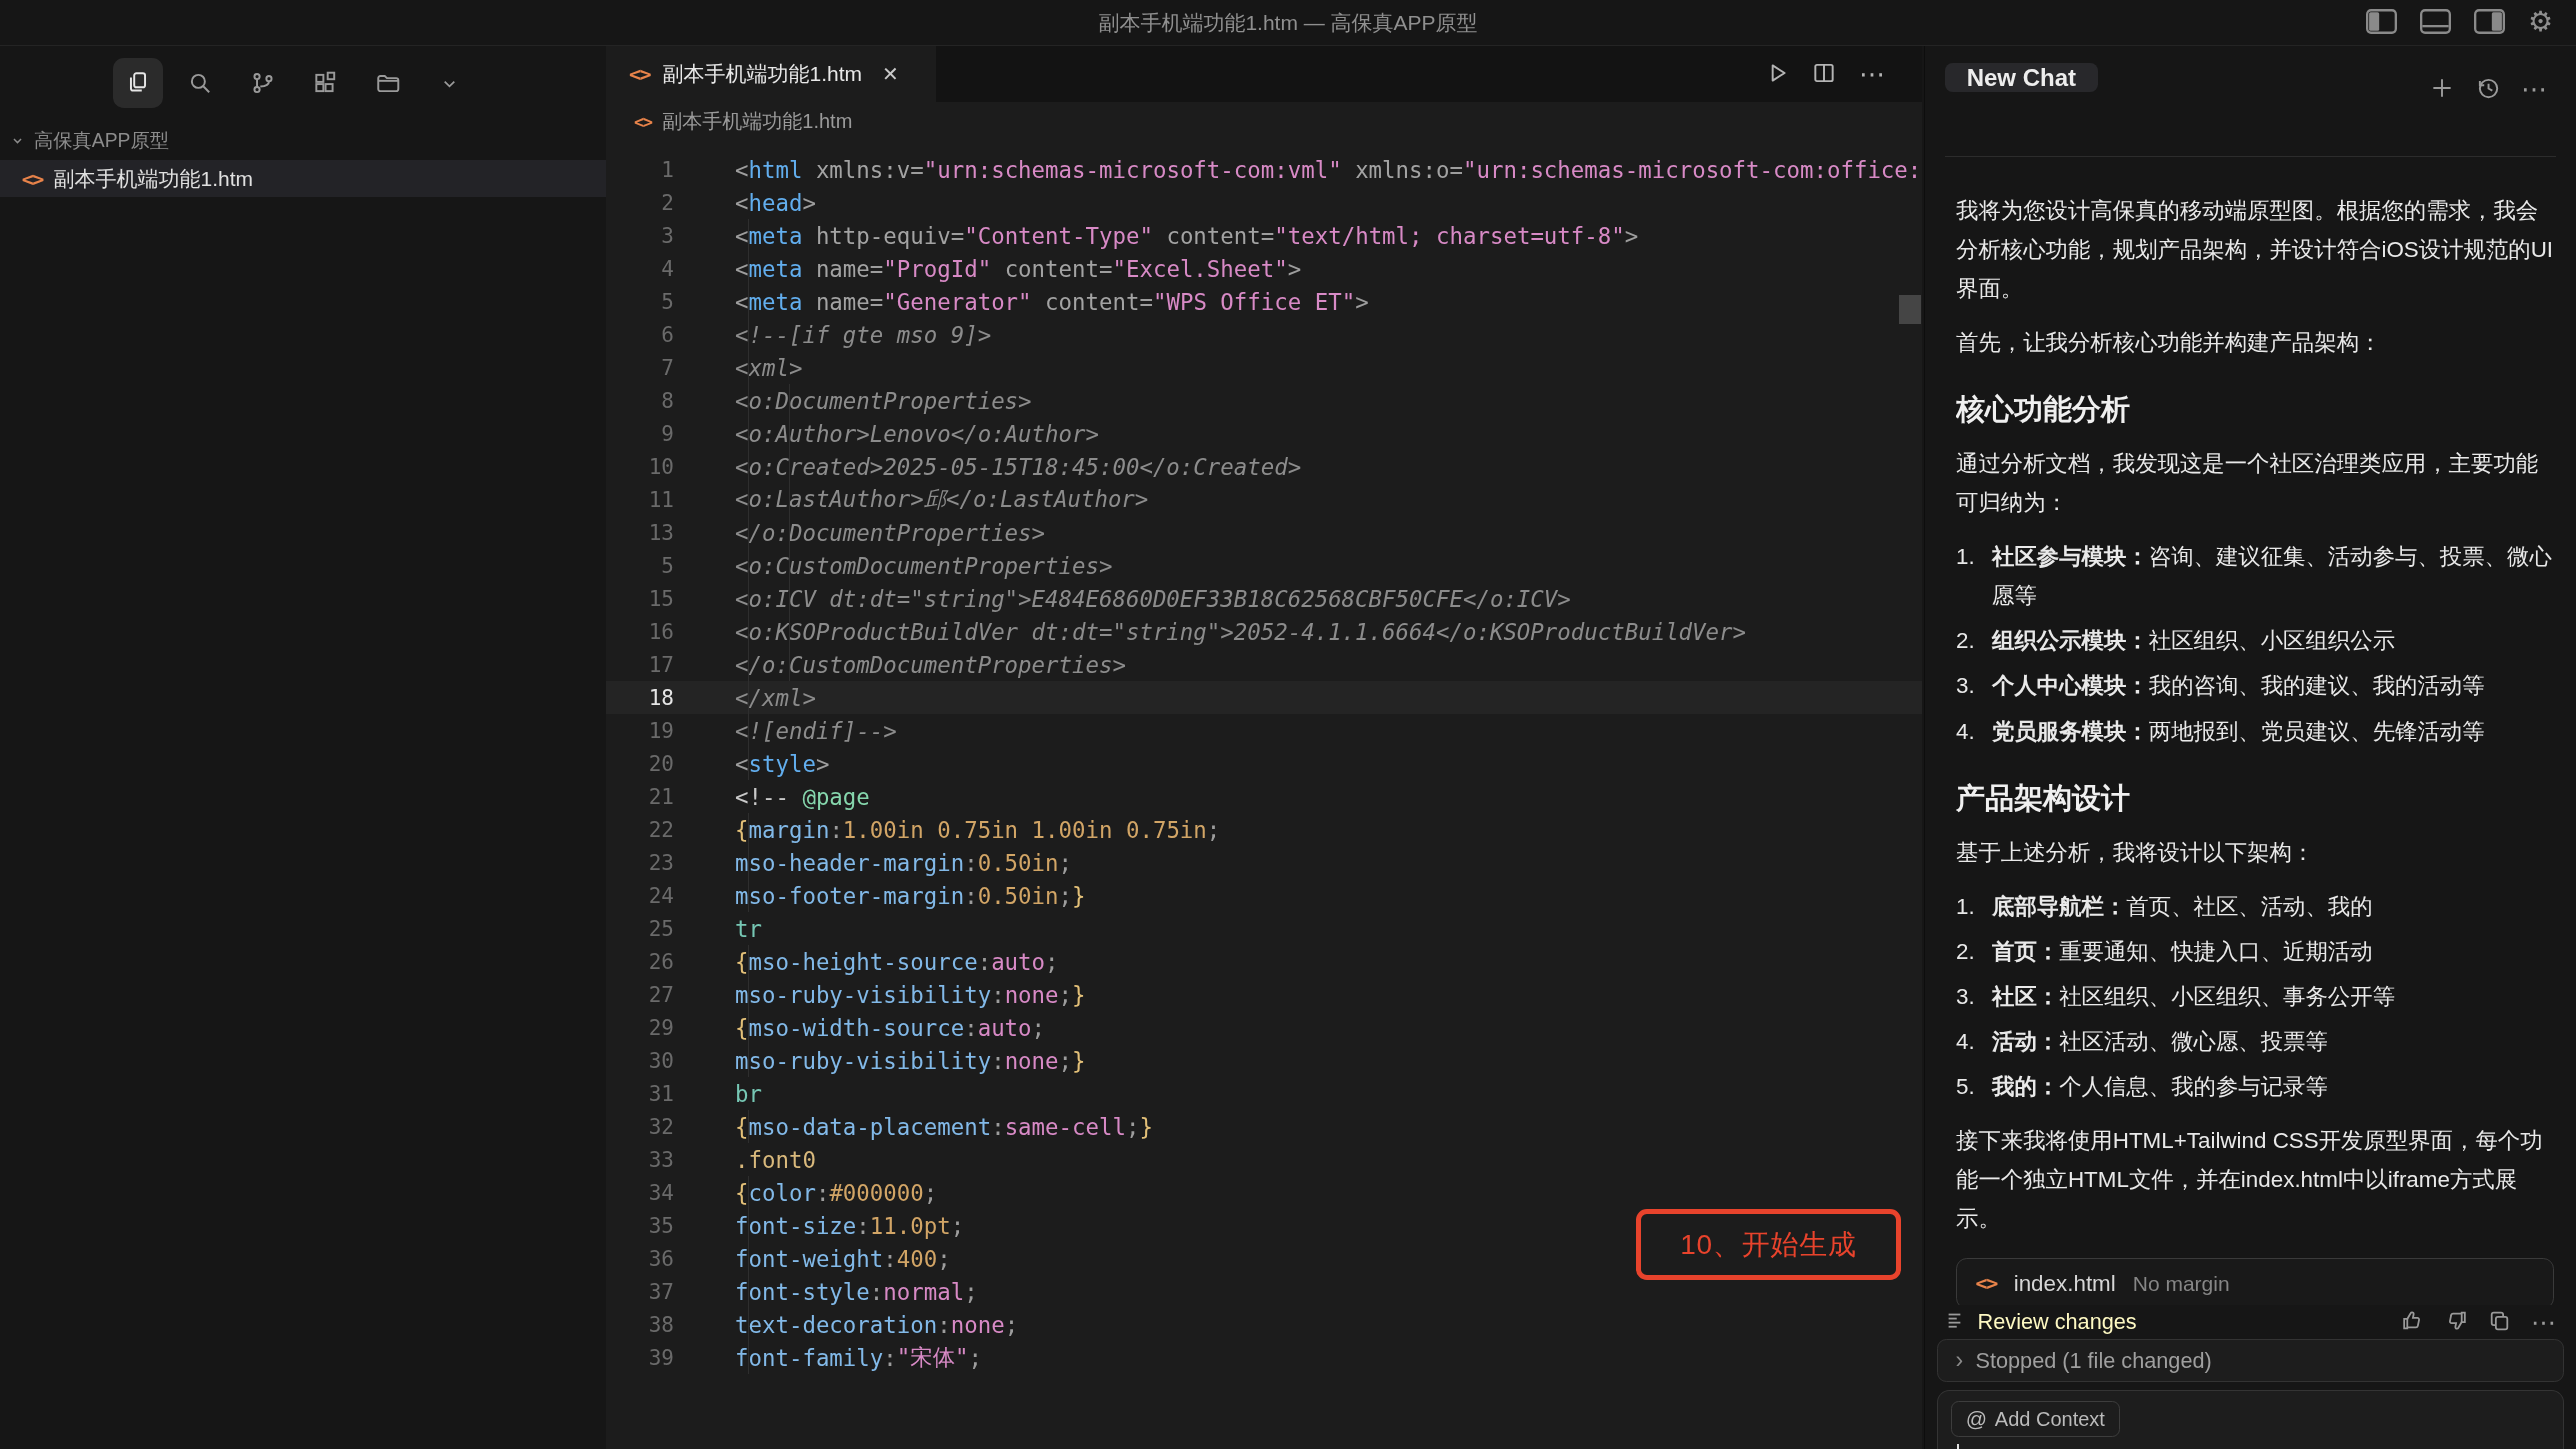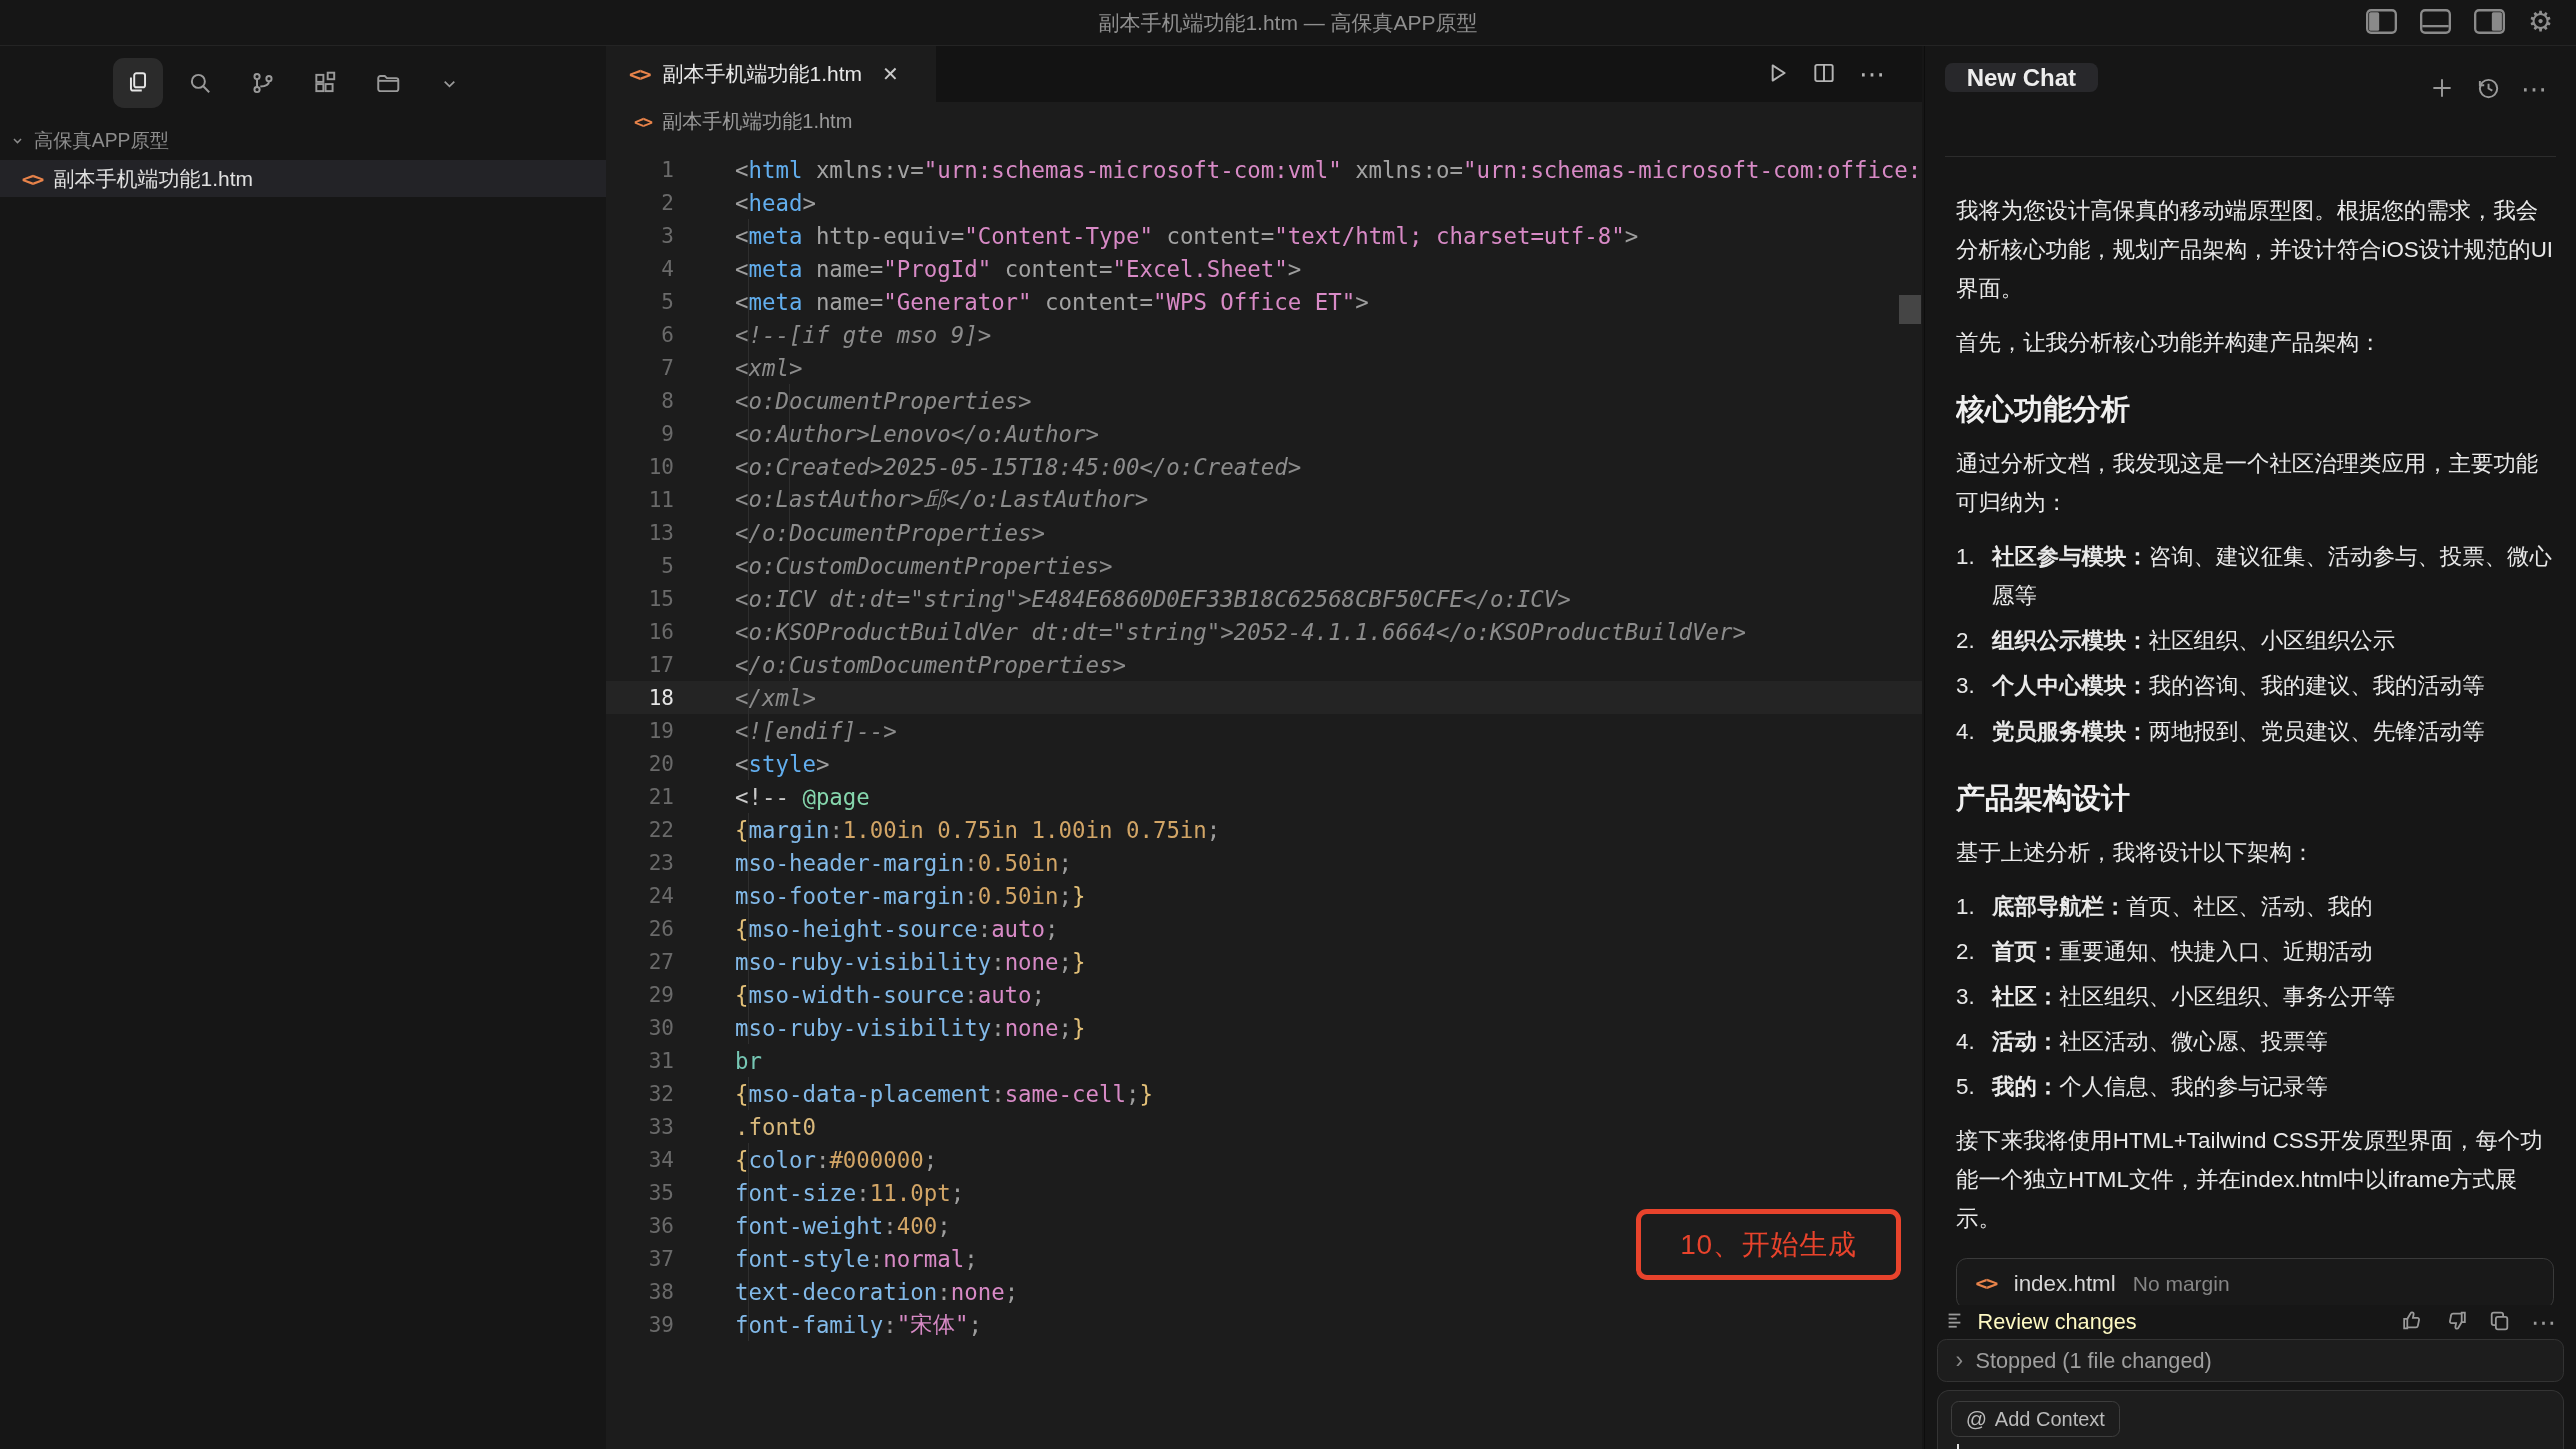--- a/index.html
+++ b/index.html
@@ -280,20 +280,24 @@
         </div>
         <div class="crow">
           <div class="ln">23</div>
           <div class="ctext"><span class="guide" style="left: calc(1ch + 44px);"></span>    <span class="tk-pr">mso-header-margin</span><span class="tk-pn">:</span><span class="tk-va">0.50in</span><span class="tk-pn">;</span></div>
         </div>
         <div class="crow">
           <div class="ln">24</div>
           <div class="ctext"><span class="guide" style="left: calc(1ch + 44px);"></span>    <span class="tk-pr">mso-footer-margin</span><span class="tk-pn">:</span><span class="tk-va">0.50in</span><span class="tk-pn">;</span><span class="tk-br">}</span></div>
         </div>
         <div class="crow">
+          <div class="ln">25</div>
+          <div class="ctext"><span class="tk-se">tr</span></div>
+        </div>
+        <div class="crow">
           <div class="ln">26</div>
           <div class="ctext"><span class="guide" style="left: calc(1ch + 44px);"></span>    <span class="tk-br">{</span><span class="tk-pr">mso-height-source</span><span class="tk-pn">:</span><span class="tk-kw">auto</span><span class="tk-pn">;</span></div>
         </div>
         <div class="crow">
           <div class="ln">27</div>
           <div class="ctext"><span class="guide" style="left: calc(1ch + 44px);"></span>    <span class="tk-pr">mso-ruby-visibility</span><span class="tk-pn">:</span><span class="tk-kw">none</span><span class="tk-pn">;</span><span class="tk-br">}</span></div>
         </div>
         <div class="crow">
           <div class="ln">29</div>
           <div class="ctext"><span class="guide" style="left: calc(1ch + 44px);"></span>    <span class="tk-br">{</span><span class="tk-pr">mso-width-source</span><span class="tk-pn">:</span><span class="tk-kw">auto</span><span class="tk-pn">;</span></div>

